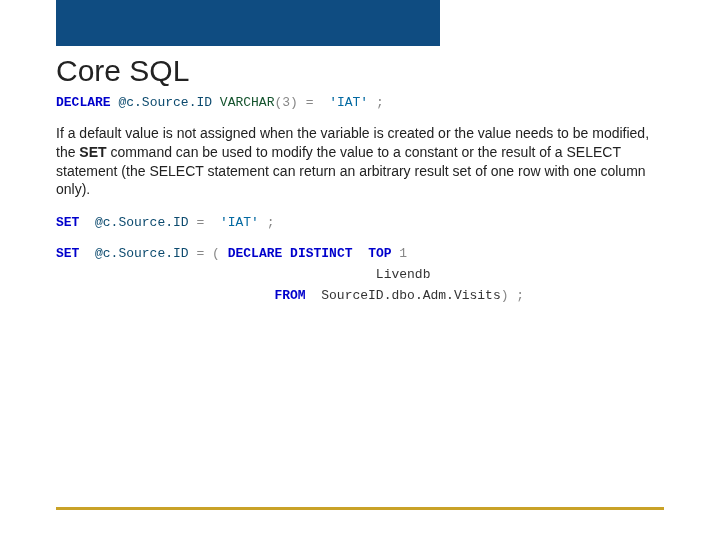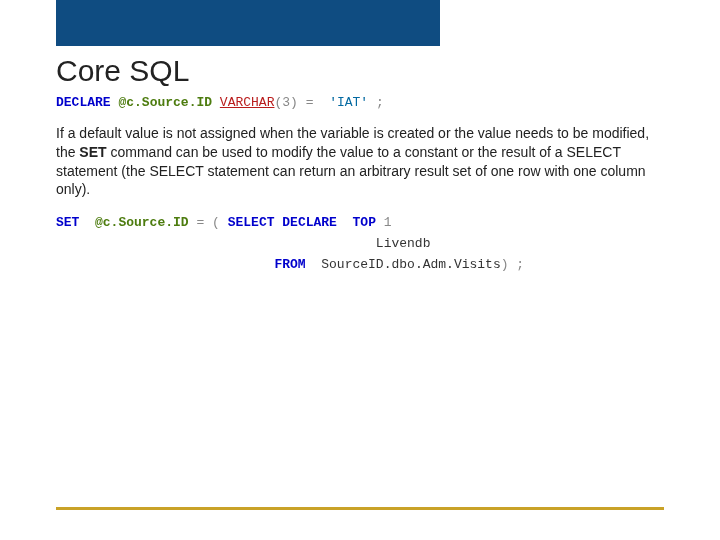--- a/index.html
+++ b/index.html
@@ -50,22 +50,22 @@
     line-height: 1.35;
   }
   .code {
     font-family: Consolas, "Courier New", monospace;
     font-size: 13px;
     white-space: pre;
     margin: 6px 0 10px 0;
     line-height: 1.6;
   }
   .kw   { color: #0000cc; font-weight: bold; }
-  .type { color: #b91c1c; text-decoration: underline; }
-  .var  { color: #4d7c0f; font-weight: bold; }
+  .type { color: #14532d; }
+  .var  { color: #0c4a6e; font-weight: normal; }
   .num  { color: #888; }
   .str  { color: #0369a1; }
   .punc { color: #888; }
   .col  { color: #333; }
   .paren { color: #888; }
   .bottomrule {
     position: absolute;
     left: 56px;
     right: 56px;
     bottom: 30px;
@@ -85,20 +85,21 @@
     <h1>Core SQL</h1>
 
 
 
     <div class="code"><span class="kw">DECLARE</span> <span class="var">@c.Source.ID</span> <span class="type">VARCHAR</span><span class="paren">(</span><span class="num">3</span><span class="paren">)</span> <span class="punc">=</span>  <span class="str">'IAT'</span> <span class="punc">;</span></div>
 
     <p>
       <span>If a default value is not assigned when the variable is created or the value needs to be modified, the </span><span class="b">SET</span><span> command can be used to modify the value to a constant or the result of a SELECT statement (the SELECT statement can return an arbitrary result set of one row with one column only).</span>
     </p>
 
+    <div class="code"><span class="kw">SET</span>  <span class="var">@c.Source.ID</span> <span class="punc">=</span>  <span class="str">'IAT'</span> <span class="punc">;</span></div>
 
-    <div class="code"><span class="kw">SET</span>  <span class="var">@c.Source.ID</span> <span class="punc">=</span> <span class="paren">(</span> <span class="kw">SELECT DECLARE</span>  <span class="kw">TOP</span> <span class="num">1</span>
+    <div class="code"><span class="kw">SET</span>  <span class="var">@c.Source.ID</span> <span class="punc">=</span> <span class="paren">(</span> <span class="kw">DECLARE DISTINCT</span>  <span class="kw">TOP</span> <span class="num">1</span>
                                          <span class="col">Livendb</span>
                             <span class="kw">FROM</span>  <span class="col">SourceID.dbo.Adm.Visits</span><span class="paren">)</span> <span class="punc">;</span></div>
   </div>
 
   <div class="bottomrule"></div>
 </div>
 
 </body></html>

